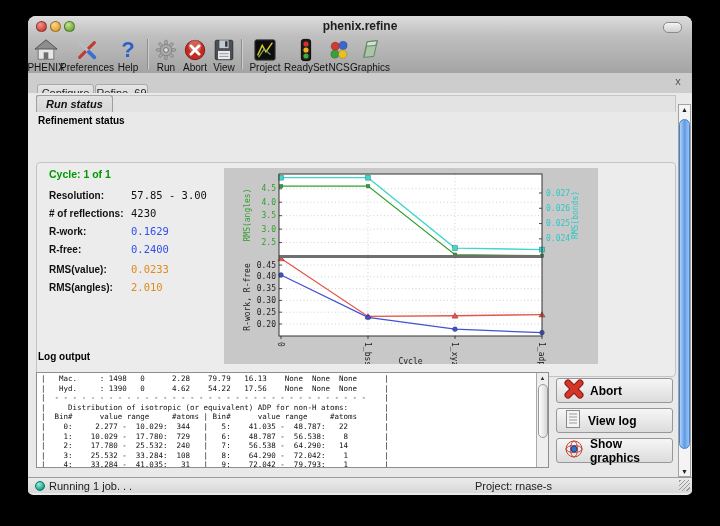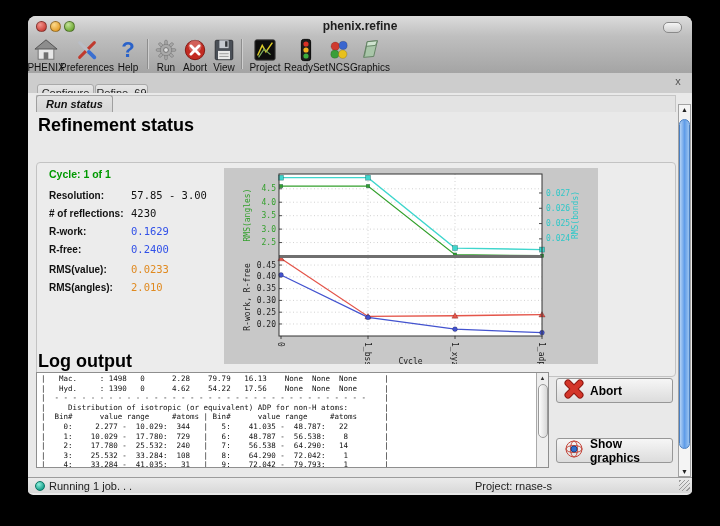--- a/index.html
+++ b/index.html
@@ -33,21 +33,21 @@
     box-sizing:border-box;}
   .tab.active{background:#fdfdfd;border:1px solid #5f646b;font-weight:bold;margin-top:36px;}
   .tabclose{position:absolute;right:8px;top:2px;font-size:11px;color:#555;width:12px;text-align:center;cursor:default;}
   
   .content{position:absolute;left:0;top:77px;width:664px;height:384px;background:#e9e9e9;}
   .substrip{position:absolute;left:8px;top:2px;width:640px;height:17px;background:#e3e3e3;
     border:1px solid #c6c6c6;border-bottom:none;box-sizing:border-box;}
   .subtab{position:absolute;left:8px;top:2px;height:17px;line-height:17px;padding:0 9px;
     font-size:11px;font-weight:bold;color:#111;background:linear-gradient(#e2e2e2,#d6d6d6);
     border:1px solid #9f9f9f;border-bottom:none;border-radius:3px 3px 0 0;box-sizing:border-box;font-style:italic;}
-  .h1{position:absolute;left:10px;font-size:18px;font-weight:bold;color:#000;}
+  .h1{position:absolute;left:10px;font-size:10px;font-weight:bold;color:#000;}
   .panel{position:absolute;left:8px;top:37px;width:640px;height:215px;background:#ececec;
     border:1px solid #c3c3c3;border-radius:4px;box-sizing:border-box;margin-top:32px;}
   .cycle{position:absolute;left:12px;top:5px;font-size:10.5px;font-weight:bold;}
   .srow{position:absolute;left:12px;height:14px;white-space:nowrap;}
   .srow .lab{display:inline-block;width:82px;font-weight:bold;font-size:10px;color:#111;}
   .srow .val{font-family:"DejaVu Sans Mono",monospace;font-size:10.5px;color:#111;}
   #chart-svg{position:absolute;left:187px;top:5px;background:#c8c8c8;}
   #chart-svg text{font-family:"DejaVu Sans Mono",monospace;font-size:8px;}
   
   .logbox{position:absolute;left:8px;top:279px;width:513px;height:96px;background:#fff;
@@ -347,20 +347,34 @@
       <span>
         <svg width="20" height="20" viewBox="0 0 20 20">
             <line x1="4" y1="4" x2="16" y2="16" stroke="#8f1710" stroke-width="7" stroke-linecap="round"></line>
             <line x1="16" y1="4" x2="4" y2="16" stroke="#8f1710" stroke-width="7" stroke-linecap="round"></line>
             <line x1="4" y1="4" x2="16" y2="16" stroke="#d4362a" stroke-width="5" stroke-linecap="round"></line>
             <line x1="16" y1="4" x2="4" y2="16" stroke="#d4362a" stroke-width="5" stroke-linecap="round"></line>
           </svg>
       </span>
       <span>Abort</span>
     </div>
+    <div class="abtn" style="top:315px">
+      <span>
+        <svg width="18" height="20" viewBox="0 0 18 20">
+            <rect x="2.5" y="1.5" width="13" height="17" fill="#f4f4f4" stroke="#8a8a8a"></rect>
+            <g stroke="#9a9a9a">
+              <line x1="5" y1="5" x2="13" y2="5"></line>
+              <line x1="5" y1="8" x2="13" y2="8"></line>
+              <line x1="5" y1="11" x2="13" y2="11"></line>
+              <line x1="5" y1="14" x2="13" y2="14"></line>
+            </g>
+          </svg>
+      </span>
+      <span>View log</span>
+    </div>
     <div class="abtn" style="top:345px">
       <span>
         <svg width="20" height="20" viewBox="0 0 20 20">
             <g stroke="#c4473c" fill="none" stroke-width="1">
               <circle cx="10" cy="10" r="8"></circle>
               <ellipse cx="10" cy="10" rx="8" ry="3.5"></ellipse>
               <ellipse cx="10" cy="10" rx="3.5" ry="8"></ellipse>
             </g>
             <circle cx="10" cy="10" r="3" fill="#2f6fd0" stroke="#1c4487"></circle>
           </svg>

